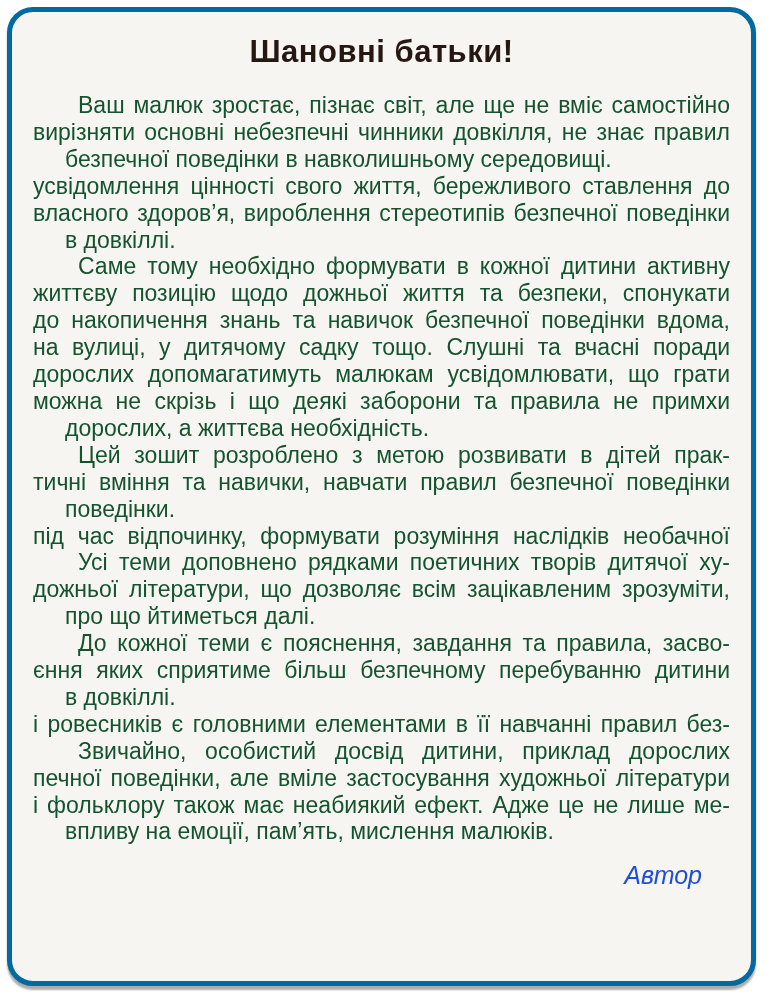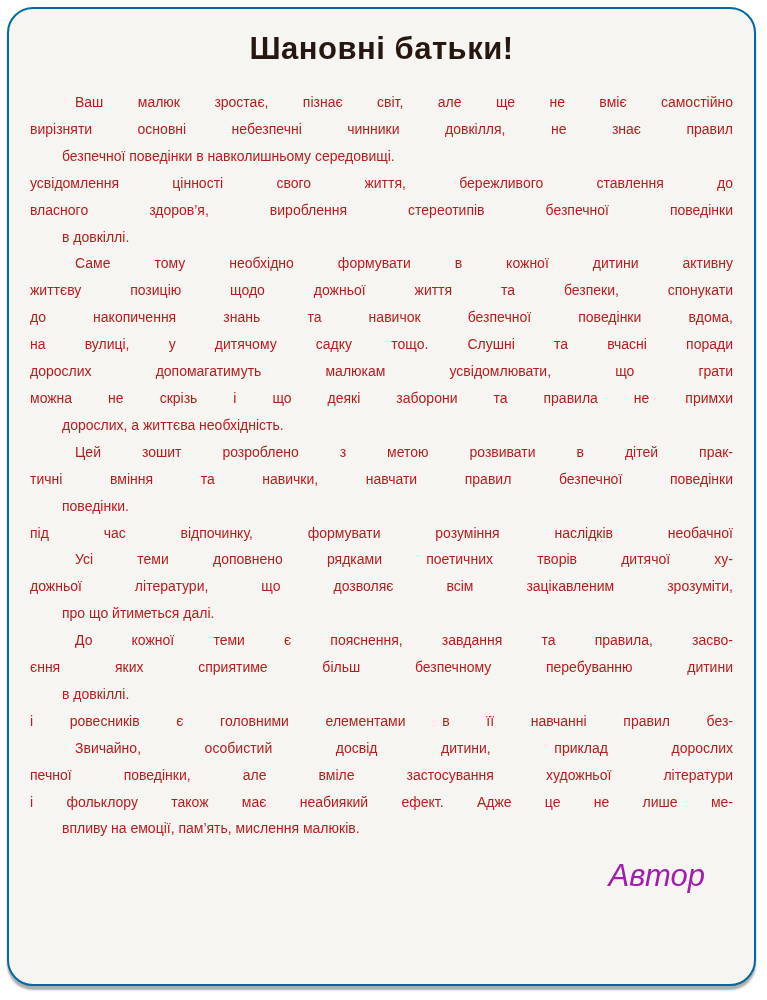--- a/index.html
+++ b/index.html
@@ -14,56 +14,56 @@
     font-family: "Liberation Sans", sans-serif;
     overflow: hidden;
   }
   .frame {
     position: absolute;
     left: 7px;
     top: 7px;
     width: 749px;
     height: 979px;
     box-sizing: border-box;
-    border: 2px solid #0369a1;
+    border: 5px solid #0369a1;
     border-radius: 26px;
     background: #f6f5f2;
     box-shadow: 0 4px 2px rgba(105,105,105,0.55);
     padding: 0 21px;
   }
   .page-title {
     margin: 22px 0 0 0;
     text-align: center;
     font-size: 31px;
     font-weight: bold;
     letter-spacing: 0.5px;
     color: #261710;
   }
   .body-text {
     margin-top: 22px;
-    color: #b91c1c;
-    font-size: 14px;
+    color: #14532d;
+    font-size: 23px;
     line-height: 26.9px;
   }
   .paragraph { margin: 0; }
   .line {
     text-align: justify;
     text-align-last: justify;
     -moz-text-align-last: justify;
     white-space: normal;
   }
   .line.first { text-indent: 45px; }
   .line.last  { text-align-last: left; margin-left: 32px; -moz-text-align-last: left; }
   .signature {
     margin-top: 16px;
     padding-right: 28px;
     text-align: right;
     font-style: italic;
-    font-size: 31px;
-    color: #a21caf;
+    font-size: 25px;
+    color: #1d4ed8;
   }
 </style>
 </head>
 <body>
 
 <div class="frame">
   <h1 class="page-title">Шановні батьки!</h1>
 
   <div class="body-text">
       <div class="paragraph">

